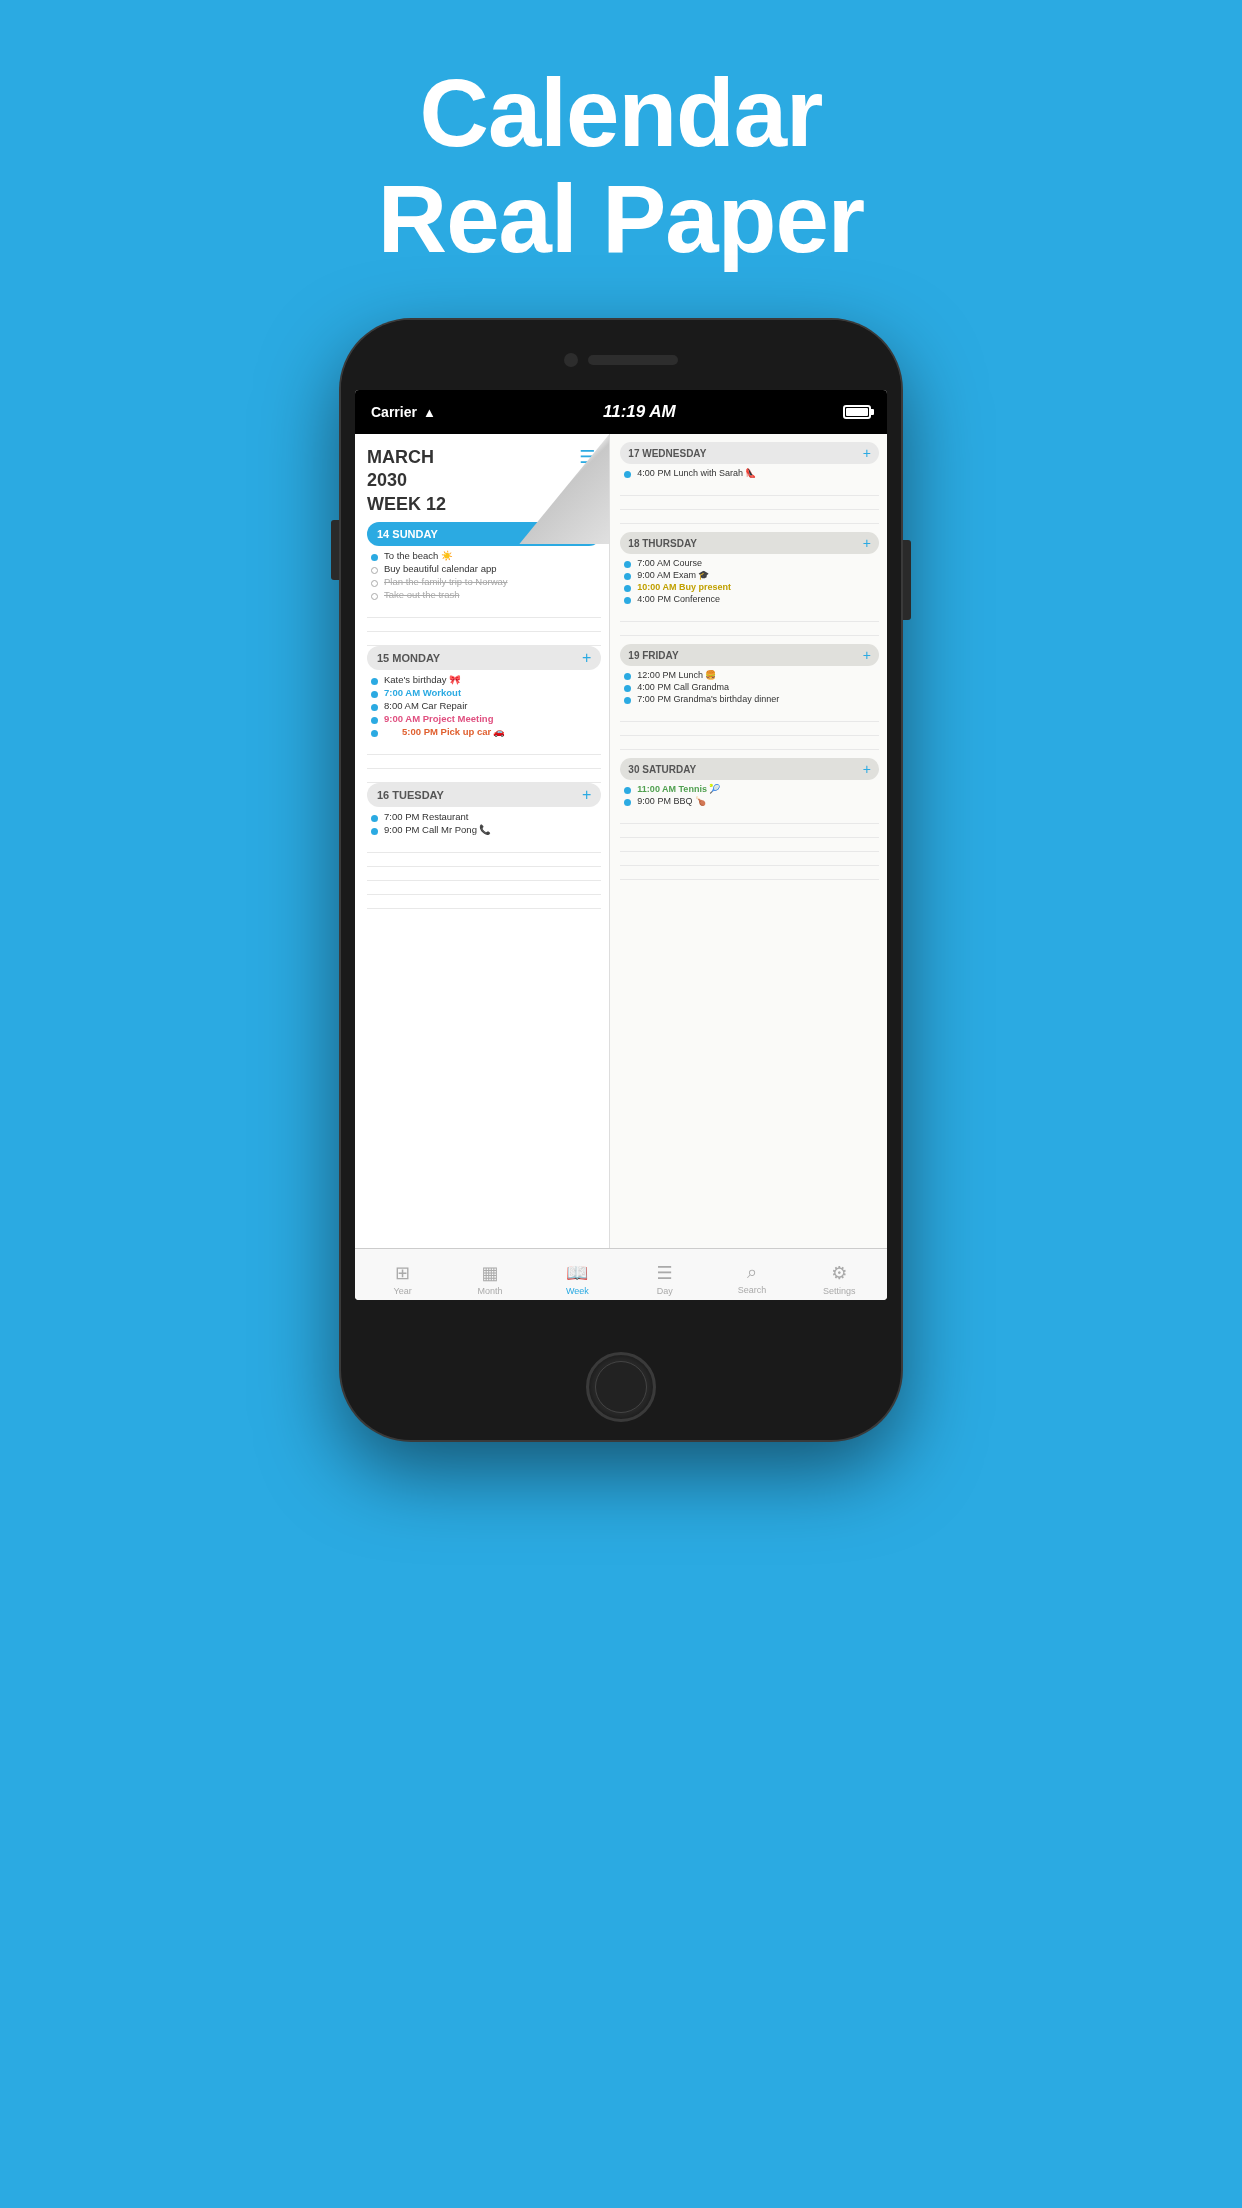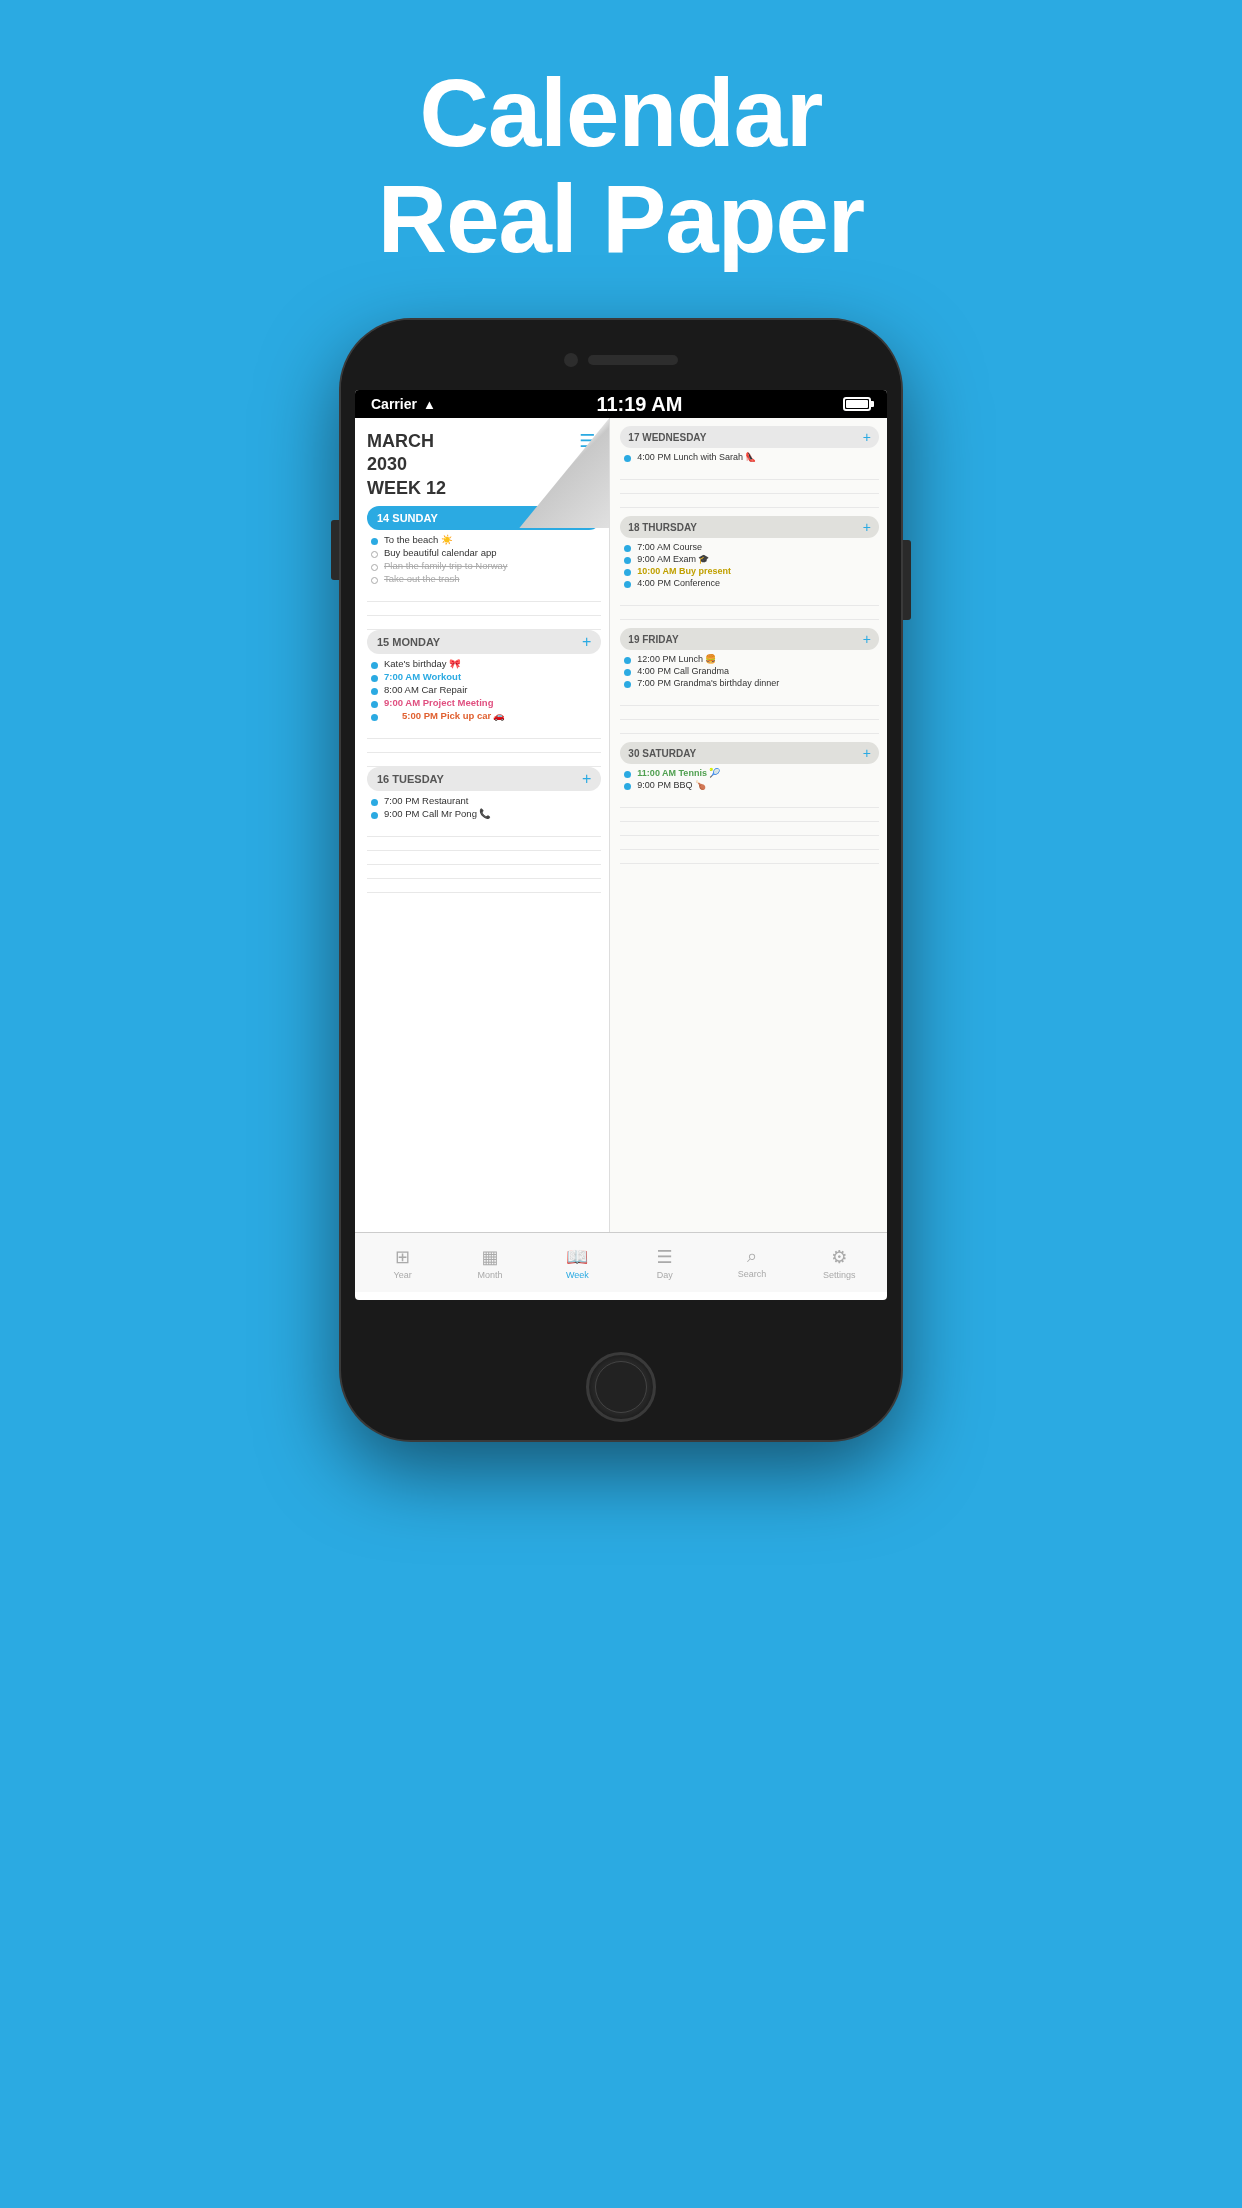--- a/index.html
+++ b/index.html
@@ -95,30 +95,30 @@
       bottom: 140px;
       background: white;
       border-radius: 4px;
       overflow: hidden;
     }
 
     
     .status-bar {
       background: black;
       color: white;
-      height: 28px;
+      height: 44px;
       display: flex;
       align-items: center;
       justify-content: space-between;
       padding: 3px 16px;
       font-size: 14px;
       font-weight: 600;
     }
     .status-left { display: flex; align-items: center; gap: 6px; }
-    .status-center { font-size: 20px; font-weight: 600; }
+    .status-center { font-size: 17px; font-weight: 600; font-style: italic; }
     .status-right { display: flex; align-items: center; gap: 4px; }
     .wifi-icon { font-size: 13px; }
     .battery-icon {
       width: 28px;
       height: 14px;
       border: 2px solid white;
       border-radius: 3px;
       position: relative;
       display: flex;
       align-items: center;

